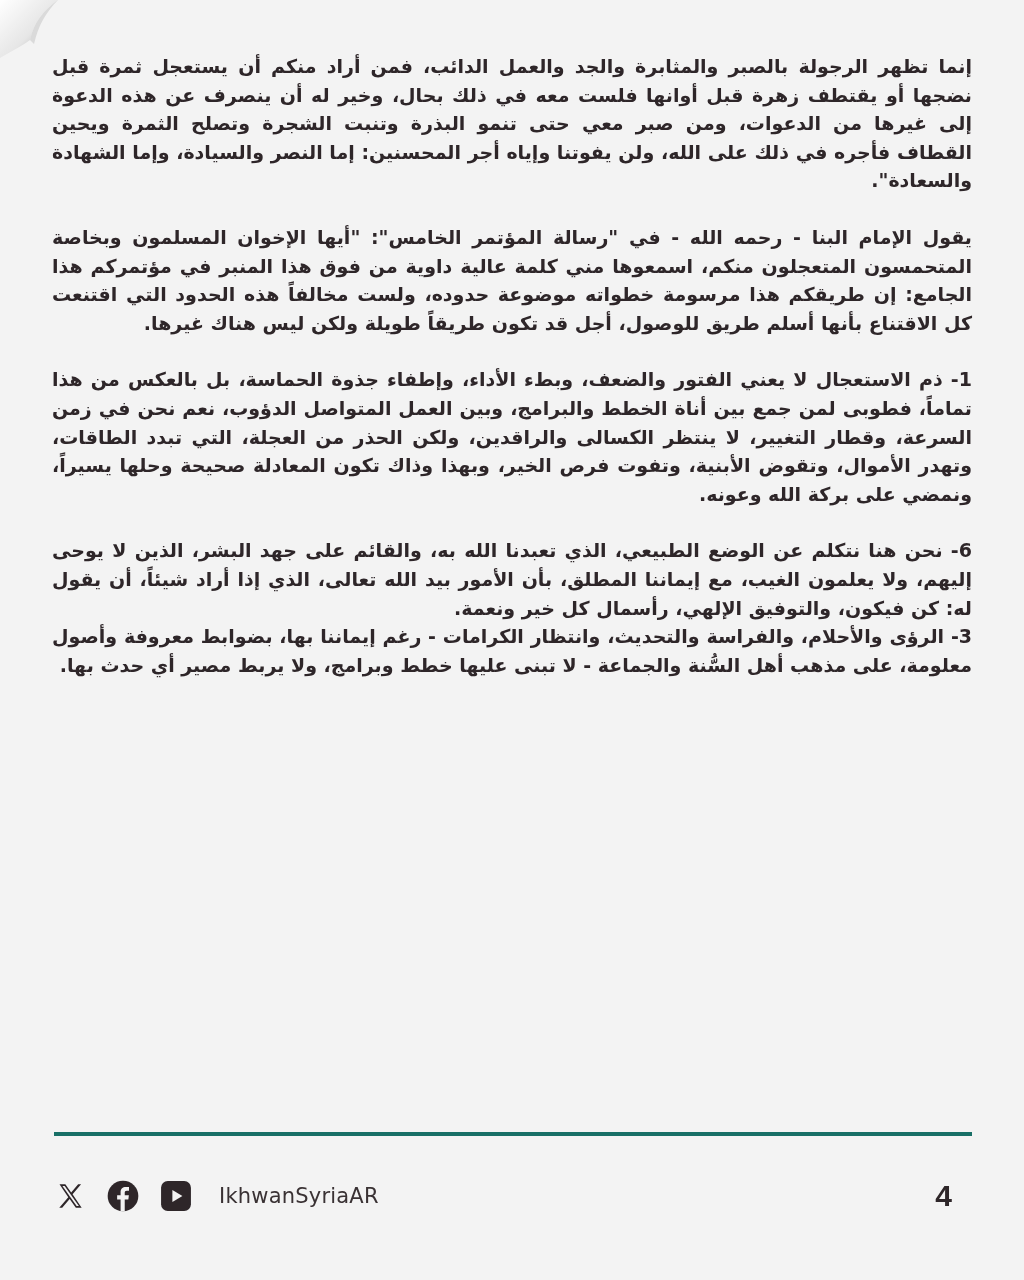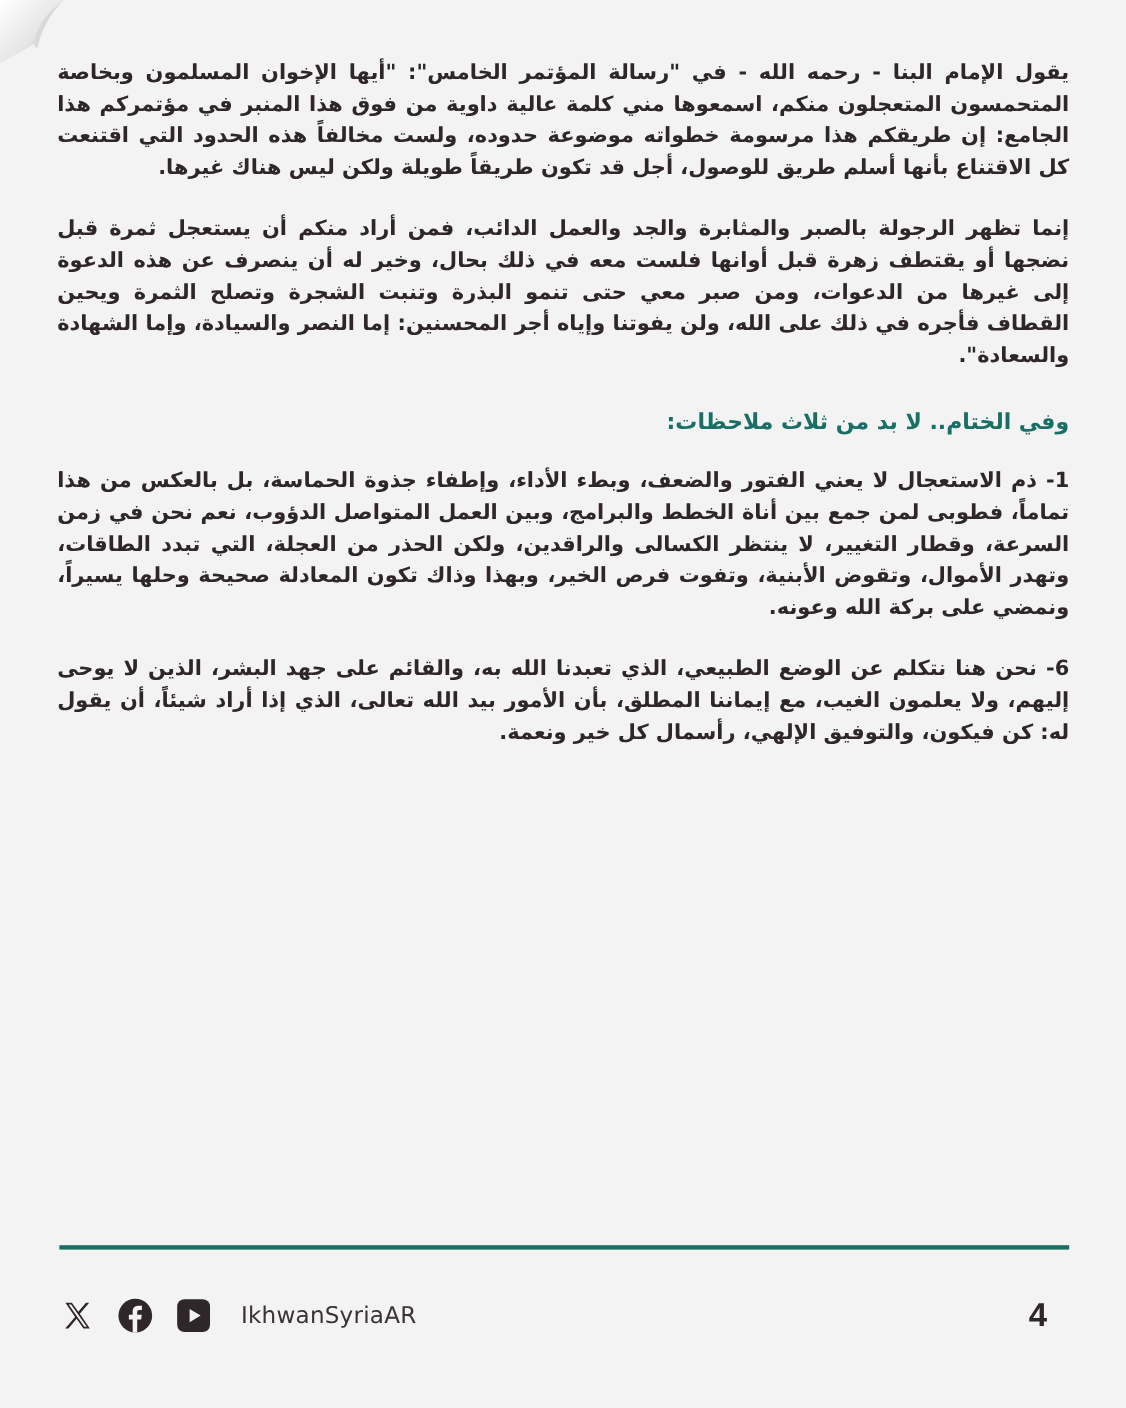--- a/index.html
+++ b/index.html
@@ -105,25 +105,25 @@
         <stop offset="0.8" stop-color="#b9b9b9"></stop>
         <stop offset="1" stop-color="#f4f4f4"></stop>
       </linearGradient>
     </defs>
     <path d="M0 0 L58 0 C44 10 34 22 30 40 C22 46 10 52 0 58 Z" fill="url(#curlGrad)"></path>
     <path d="M58 0 C46 12 38 26 34 44 L30 40 C34 22 44 10 58 0 Z" fill="#cfcfcf" opacity="0.7"></path>
   </svg>
 </div>
 
 <div class="content">
+  <p class="para">إنما تظهر الرجولة بالصبر والمثابرة والجد والعمل الدائب، فمن أراد منكم أن يستعجل ثمرة قبل نضجها أو يقتطف زهرة قبل أوانها فلست معه في ذلك بحال، وخير له أن ينصرف عن هذه الدعوة إلى غيرها من الدعوات، ومن صبر معي حتى تنمو البذرة وتنبت الشجرة وتصلح الثمرة ويحين القطاف فأجره في ذلك على الله، ولن يفوتنا وإياه أجر المحسنين: إما النصر والسيادة، وإما الشهادة والسعادة".</p>
   <p class="para">يقول الإمام البنا - رحمه الله - في "رسالة المؤتمر الخامس": "أيها الإخوان المسلمون وبخاصة المتحمسون المتعجلون منكم، اسمعوها مني كلمة عالية داوية من فوق هذا المنبر في مؤتمركم هذا الجامع: إن طريقكم هذا مرسومة خطواته موضوعة حدوده، ولست مخالفاً هذه الحدود التي اقتنعت كل الاقتناع بأنها أسلم طريق للوصول، أجل قد تكون طريقاً طويلة ولكن ليس هناك غيرها.</p>
-  <p class="para">إنما تظهر الرجولة بالصبر والمثابرة والجد والعمل الدائب، فمن أراد منكم أن يستعجل ثمرة قبل نضجها أو يقتطف زهرة قبل أوانها فلست معه في ذلك بحال، وخير له أن ينصرف عن هذه الدعوة إلى غيرها من الدعوات، ومن صبر معي حتى تنمو البذرة وتنبت الشجرة وتصلح الثمرة ويحين القطاف فأجره في ذلك على الله، ولن يفوتنا وإياه أجر المحسنين: إما النصر والسيادة، وإما الشهادة والسعادة".</p>
-  <div class="heading">وفي الختام.. لا بد من ثلاث ملاحظات:</div>
   <p class="para">1- ذم الاستعجال لا يعني الفتور والضعف، وبطء الأداء، وإطفاء جذوة الحماسة، بل بالعكس من هذا تماماً، فطوبى لمن جمع بين أناة الخطط والبرامج، وبين العمل المتواصل الدؤوب، نعم نحن في زمن السرعة، وقطار التغيير، لا ينتظر الكسالى والراقدين، ولكن الحذر من العجلة، التي تبدد الطاقات، وتهدر الأموال، وتقوض الأبنية، وتفوت فرص الخير، وبهذا وذاك تكون المعادلة صحيحة وحلها يسيراً، ونمضي على بركة الله وعونه.</p>
   <p class="para tight">6- نحن هنا نتكلم عن الوضع الطبيعي، الذي تعبدنا الله به، والقائم على جهد البشر، الذين لا يوحى إليهم، ولا يعلمون الغيب، مع إيماننا المطلق، بأن الأمور بيد الله تعالى، الذي إذا أراد شيئاً، أن يقول له: كن فيكون، والتوفيق الإلهي، رأسمال كل خير ونعمة.</p>
+  <p class="para">3- الرؤى والأحلام، والفراسة والتحديث، وانتظار الكرامات - رغم إيماننا بها، بضوابط معروفة وأصول معلومة، على مذهب أهل السُّنة والجماعة - لا تبنى عليها خطط وبرامج، ولا يربط مصير أي حدث بها.</p>
 </div>
 
 <div class="footer-line"></div>
 
 <div class="footer">
   <div class="social">
     <span class="icon">
       <svg width="28" height="28" viewBox="0 0 24 24">
         <path d="M3 2 H8 L13 9 L19 2 H21.5 L14.2 10.6 L22 22 H17 L11.7 14.5 L5.3 22 H2.8 L10.5 13 Z" fill="#2e2629"></path>
         <path d="M5.5 3.4 H7.4 L19.6 20.6 H17.7 Z" fill="#f3f3f3"></path>

